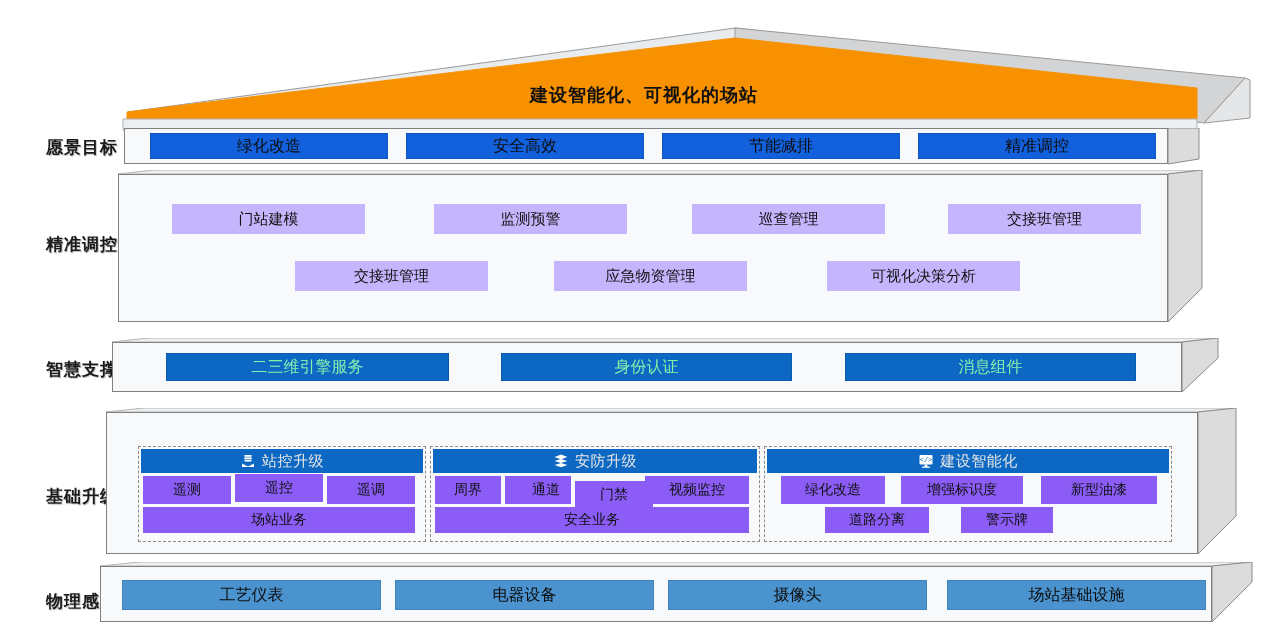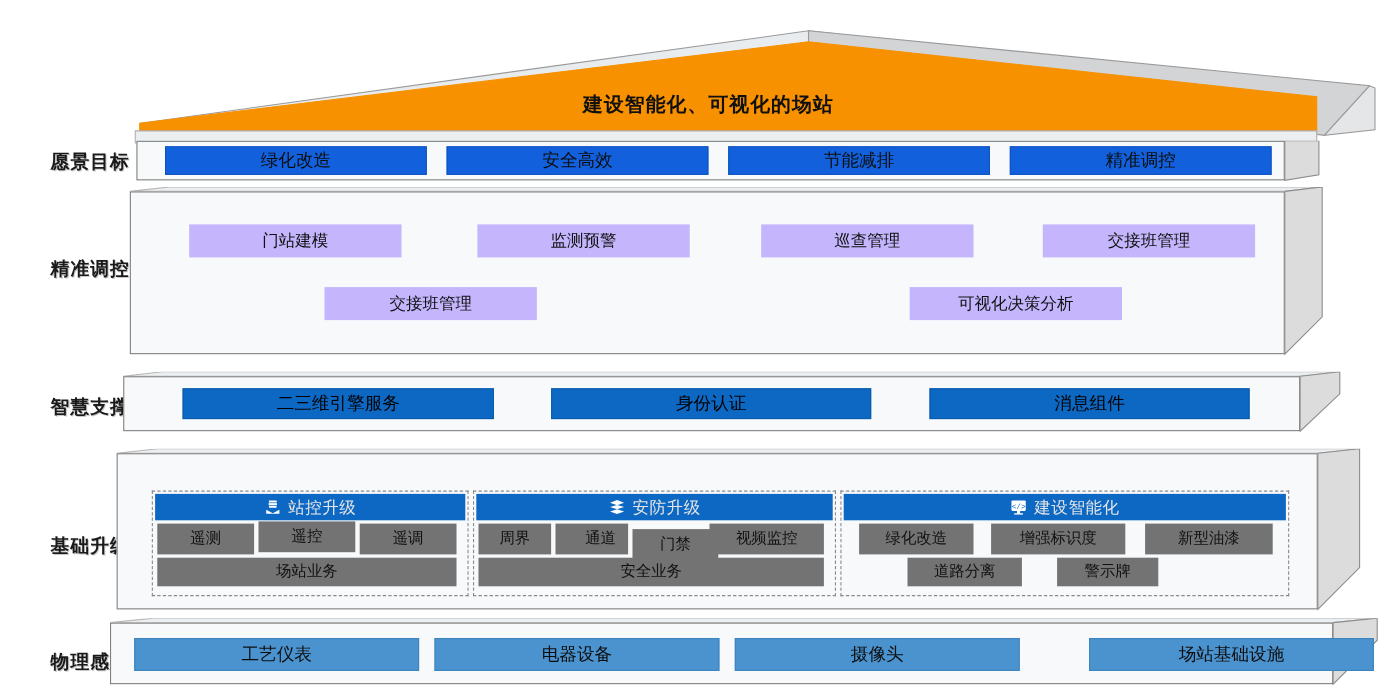--- a/index.html
+++ b/index.html
@@ -49,21 +49,21 @@
   .chip{
     position:absolute;
     box-sizing:border-box;
     display:flex;align-items:center;justify-content:center;
     font-size:15px;
     color:#111;
     white-space:nowrap;
   }
   .chip-vision{background:#1260dc;color:#0d0d0d;border:1px solid #0f55c0;font-size:16px;}
   .chip-app{background:#c4b5fd;color:#111;font-size:15px;}
-  .chip-support{background:#0d68c4;color:#000000;border:1px solid #0a5ba9;font-size:16px;}
+  .chip-support{background:#0d68c4;color:#86efac;border:1px solid #0a5ba9;font-size:16px;}
   .chip-phys{background:#4a93cf;color:#0d0d0d;border:1px solid #3d84bd;font-size:16px;}
 
   
   .group{
     position:absolute;
     box-sizing:border-box;
     border:1px dashed #8a8a8a;
     background:#f7f9fb;
   }
   .group-header{
@@ -73,21 +73,21 @@
     display:flex;align-items:center;justify-content:center;
     gap:6px;
     font-size:15px;
     color:#ffffff;
   }
   .group-header .ghtext{color:#e5e5e5;font-size:15px;letter-spacing:.5px;}
   .gicon{width:16px;height:16px;display:inline-block;flex:0 0 auto;}
   .sub{
     position:absolute;
     box-sizing:border-box;
-    background:#737373;
+    background:#8b5cf6;
     display:flex;align-items:center;justify-content:center;
     font-size:14px;color:#111;white-space:nowrap;
   }
 </style>
 </head>
 <body>
 
 <div class="stage">
 
   <div class="roof">
@@ -126,20 +126,21 @@
       <polygon points="1050,4 1084,0 1084,118 1050,152" fill="#dcdcdc" stroke="#8c8c8c" stroke-width="1"></polygon>
     </svg>
     <div class="face" style="left:0;top:4px;width:1050px;height:148px;"></div>
 
     <div class="chip chip-app" style="left:54px;top:34px;width:193px;height:30px;">门站建模</div>
     <div class="chip chip-app" style="left:316px;top:34px;width:193px;height:30px;">监测预警</div>
     <div class="chip chip-app" style="left:574px;top:34px;width:193px;height:30px;">巡查管理</div>
     <div class="chip chip-app" style="left:830px;top:34px;width:193px;height:30px;">交接班管理</div>
 
     <div class="chip chip-app" style="left:177px;top:91px;width:193px;height:30px;">交接班管理</div>
+    <div class="chip chip-app" style="left:436px;top:91px;width:193px;height:30px;">应急物资管理</div>
     <div class="chip chip-app" style="left:709px;top:91px;width:193px;height:30px;">可视化决策分析</div>
   </div>
 
   <div class="layer-label" style="top:338px;">智慧支撑</div>
   <div class="slab" style="left:112px;top:318px;width:1160px;height:62px;">
     <svg width="1160" height="62" style="position:absolute;left:0;top:0;">
       <polygon points="0,4 36,0 1106,0 1070,4" fill="#eceff1" stroke="#b5b5b5" stroke-width="1"></polygon>
       <polygon points="1070,4 1106,0 1106,20 1070,54" fill="#dcdcdc" stroke="#8c8c8c" stroke-width="1"></polygon>
     </svg>
     <div class="face" style="left:0;top:4px;width:1070px;height:50px;"></div>
@@ -215,16 +216,16 @@
   <div class="layer-label" style="top:570px;">物理感知</div>
   <div class="slab" style="left:100px;top:542px;width:1190px;height:66px;">
     <svg width="1190" height="66" style="position:absolute;left:0;top:0;">
       <polygon points="0,4 40,0 1152,0 1112,4" fill="#eceff1" stroke="#b5b5b5" stroke-width="1"></polygon>
       <polygon points="1112,4 1152,0 1152,20 1112,60" fill="#dcdcdc" stroke="#8c8c8c" stroke-width="1"></polygon>
     </svg>
     <div class="face" style="left:0;top:4px;width:1112px;height:56px;"></div>
     <div class="chip chip-phys" style="left:295px;top:18px;width:259px;height:30px;">电器设备</div>
     <div class="chip chip-phys" style="left:22px;top:18px;width:259px;height:30px;">工艺仪表</div>
     <div class="chip chip-phys" style="left:568px;top:18px;width:259px;height:30px;">摄像头</div>
-    <div class="chip chip-phys" style="left:890px;top:18px;width:259px;height:30px;">场站基础设施</div>
+    <div class="chip chip-phys" style="left:847px;top:18px;width:259px;height:30px;">场站基础设施</div>
   </div>
 
 </div>
 
 </body></html>

